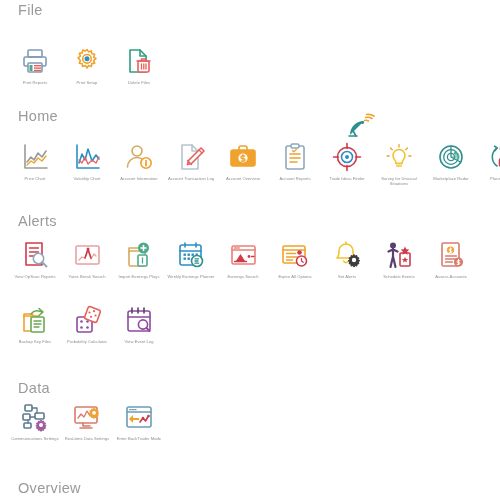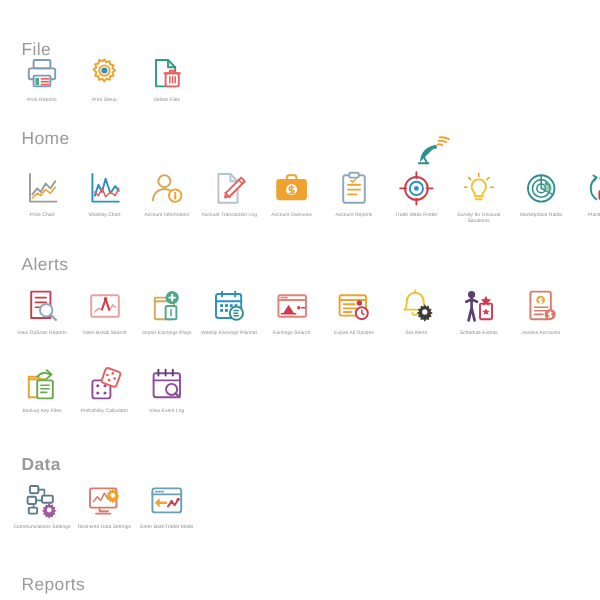--- a/index.html
+++ b/index.html
@@ -45,21 +45,21 @@
 
   
   .floater { position: absolute; width: 30px; height: 30px; }
   .floater svg { display: block; width: 30px; height: 30px; }
 </style>
 </head>
 <body>
 
 <div id="app">
     <div class="section" style="top: 0px;">
-      <div class="section-title" style="top: 34px;">File</div>
+      <div class="section-title" style="top: 2px;">File</div>
       <div class="row" style="position: absolute; top: 44px;">
         <div class="cell" style="left: 9px;">
           <span class="ico">
             <svg viewBox="0 0 30 30">
       <rect x="8" y="4" width="14" height="7" rx="1" stroke="#7f9bb3" stroke-width="1.6" fill="none" stroke-linecap="round" stroke-linejoin="round"></rect>
       <rect x="4" y="11" width="22" height="9" rx="1.5" stroke="#7f9bb3" stroke-width="1.6" fill="none" stroke-linecap="round" stroke-linejoin="round"></rect>
       <rect x="8" y="17" width="14" height="9" rx="1" fill="#fff" stroke="#7f9bb3" stroke-width="1.6" stroke-linecap="round" stroke-linejoin="round"></rect>
       <rect x="9.5" y="19" width="3" height="6" fill="#4ea98b"></rect>
       <rect x="14" y="19" width="7" height="1.4" fill="#e8605d"></rect>
       <rect x="14" y="21.4" width="7" height="1.4" fill="#e8605d"></rect>
@@ -388,21 +388,21 @@
       <path d="M8 3v5M14 3v5M20 3v5" stroke="#5b3f6e" stroke-width="1.6" fill="none" stroke-linecap="round" stroke-linejoin="round"></path>
       <circle cx="19" cy="19.5" r="4.6" fill="#fff" stroke="#8e4b9e" stroke-width="1.6" stroke-linecap="round" stroke-linejoin="round"></circle>
       <path d="M22.4 22.8l3.2 3.2" stroke="#8e4b9e" stroke-width="1.9" stroke-linecap="round"></path>
             </svg>
           </span>
           <span class="lbl">View Event Log</span>
         </div>
       </div>
     </div>
     <div class="section" style="top: 0px;">
-      <div class="section-title" style="top: 380px; font-weight: bold;">Data</div>
+      <div class="section-title" style="top: 380px;">Data</div>
       <div class="row" style="position: absolute; top: 400px;">
         <div class="cell" style="left: 9px;">
           <span class="ico">
             <svg viewBox="0 0 30 30">
       <rect x="5" y="3" width="7" height="6" rx="1" fill="#fff" stroke="#5b7a8c" stroke-width="1.6" stroke-linecap="round" stroke-linejoin="round"></rect>
       <rect x="3" y="12" width="7" height="6" rx="1" fill="#fff" stroke="#5b7a8c" stroke-width="1.6" stroke-linecap="round" stroke-linejoin="round"></rect>
       <rect x="15" y="11" width="9" height="6" rx="1" fill="#fff" stroke="#5b7a8c" stroke-width="1.6" stroke-linecap="round" stroke-linejoin="round"></rect>
       <rect x="4" y="21" width="7" height="5" rx="1" fill="#fff" stroke="#5b7a8c" stroke-width="1.6" stroke-linecap="round" stroke-linejoin="round"></rect>
       <path d="M12 6h5v5M10 15h5M8 18v3" stroke="#5b7a8c" stroke-width="1.3" fill="none" stroke-linecap="round" stroke-linejoin="round"></path>
       <g stroke="#a05ba0" fill="#a05ba0">
@@ -437,15 +437,15 @@
       <path d="M16 20l3-4 2.5 3 3-5" stroke="#cf3b4b" stroke-width="1.6" fill="none" stroke-linecap="round" stroke-linejoin="round"></path>
       <circle cx="19" cy="16" r="1.3" fill="#cf3b4b"></circle>
       <circle cx="24.5" cy="14" r="1.3" fill="#cf3b4b"></circle>
             </svg>
           </span>
           <span class="lbl">Enter BackTrader Mode</span>
         </div>
       </div>
     </div>
     <div class="section" style="top: 0px;">
-      <div class="section-title" style="top: 480px;">Reports</div>
+      <div class="section-title" style="top: 480px;">Overview</div>
     </div>
   </div>
 
 </body></html>

